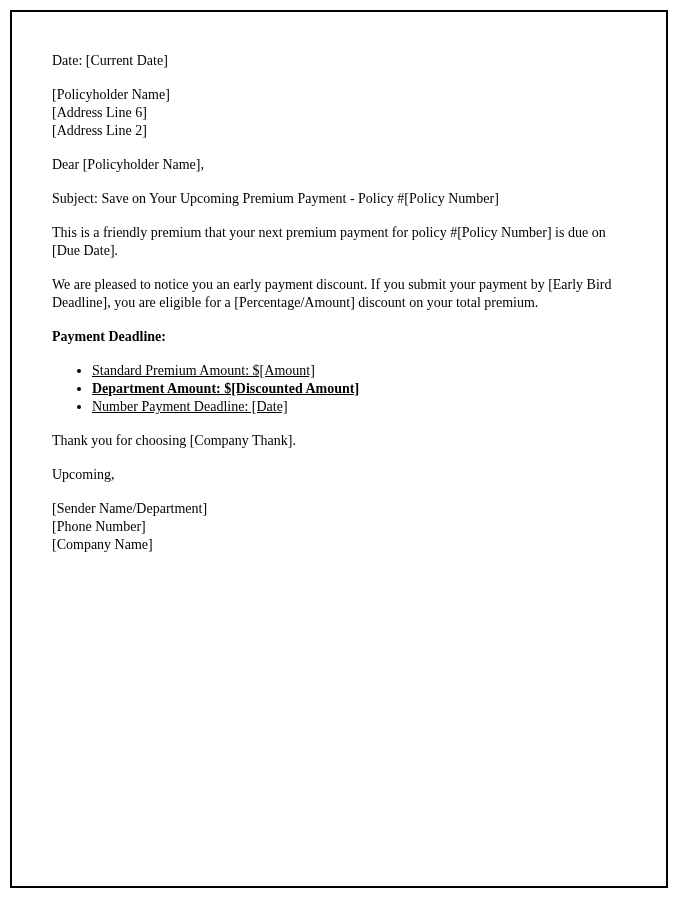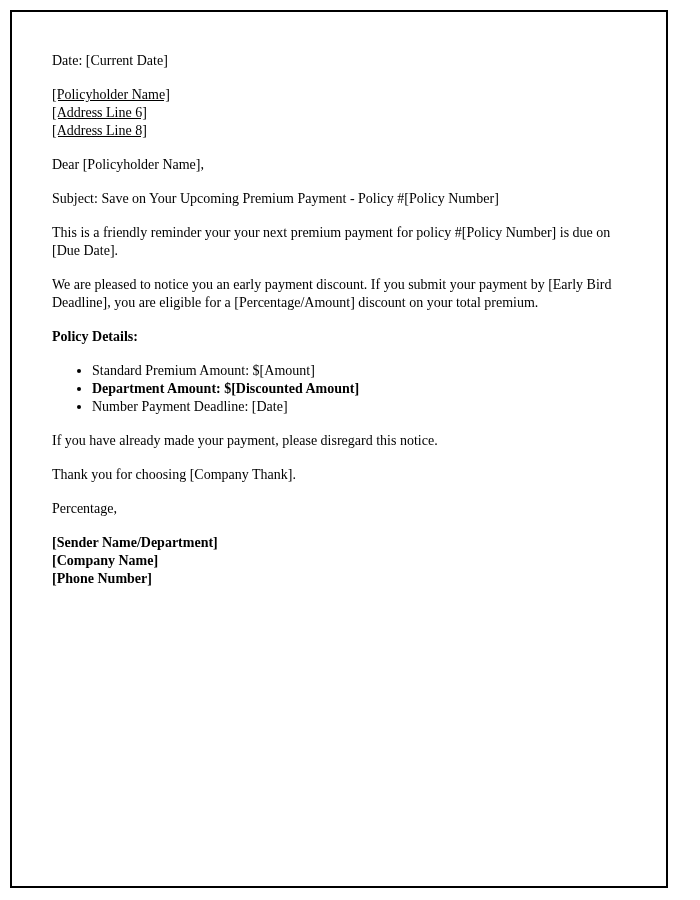--- a/index.html
+++ b/index.html
@@ -19,68 +19,67 @@
     border: 2px solid #000000;
     background: #ffffff;
     overflow: hidden;
   }
   .content {
     padding: 40px 42px 40px 40px;
     font-size: 14px;
     line-height: 18px;
   }
   .content p { margin: 0 0 16px 0; }
-  .addr-block { margin: 0 0 16px 0; text-decoration: underline; }
+  .addr-block { margin: 0 0 16px 0; }
   .addr-block div { line-height: 18px; }
   .bold { font-weight: bold; }
   ul.payment-list {
     margin: 0 0 16px 0;
     padding-left: 40px;
     list-style-type: disc;
   }
-  ul.payment-list li { line-height: 18px; }
-  .sig-block div { line-height: 18px; font-weight: bold; }
+  ul.payment-list li { line-height: 18px; text-decoration: underline; }
+  .sig-block div { line-height: 18px; }
 </style>
 </head>
 <body>
 
 <div class="page-border">
   <div class="content">
 
     <p>Date: [Current Date]</p>
 
     <div class="addr-block">
       <div>[Policyholder Name]</div>
       <div>[Address Line 6]</div>
-      <div>[Address Line 8]</div>
+      <div>[Address Line 2]</div>
     </div>
 
     <p>Dear [Policyholder Name],</p>
 
     <p>Subject: Save on Your Upcoming Premium Payment - Policy #[Policy Number]</p>
 
-    <p>This is a friendly reminder your your next premium payment for policy #[Policy Number] is due on [Due Date].</p>
+    <p>This is a friendly premium that your next premium payment for policy #[Policy Number] is due on [Due Date].</p>
 
     <p>We are pleased to notice you an early payment discount. If you submit your payment by [Early Bird Deadline], you are eligible for a [Percentage/Amount] discount on your total premium.</p>
 
-    <p class="bold">Policy Details:</p>
+    <p class="bold">Payment Deadline:</p>
 
     <ul class="payment-list">
       <li>Standard Premium Amount: $[Amount]</li>
       <li class="bold">Department Amount: $[Discounted Amount]</li>
       <li>Number Payment Deadline: [Date]</li>
     </ul>
 
 
-    <p>If you have already made your payment, please disregard this notice.</p>
 
     <p>Thank you for choosing [Company Thank].</p>
 
-    <p>Percentage,</p>
+    <p>Upcoming,</p>
 
     <div class="sig-block">
       <div>[Sender Name/Department]</div>
+      <div>[Phone Number]</div>
       <div>[Company Name]</div>
-      <div>[Phone Number]</div>
     </div>
 
   </div>
 </div>
 
 </body></html>

